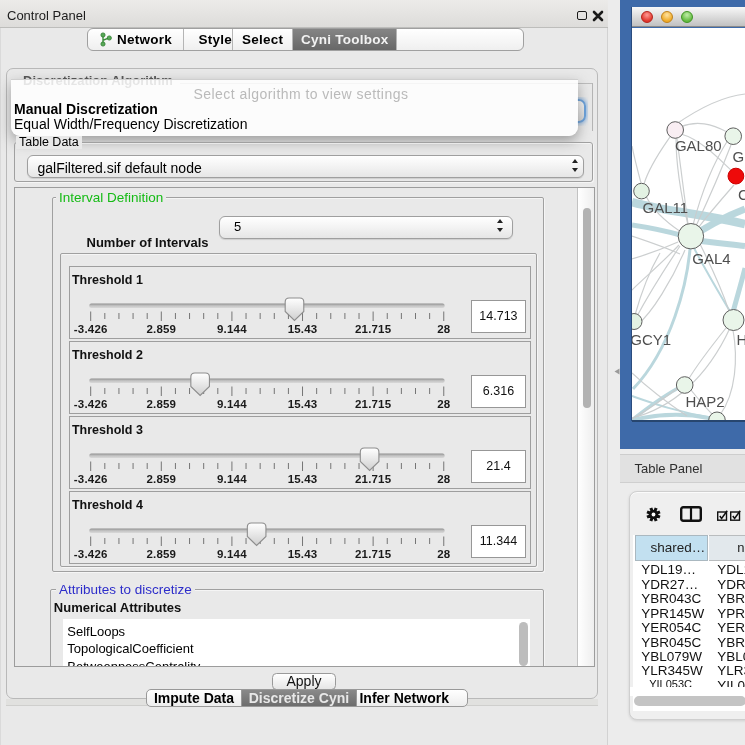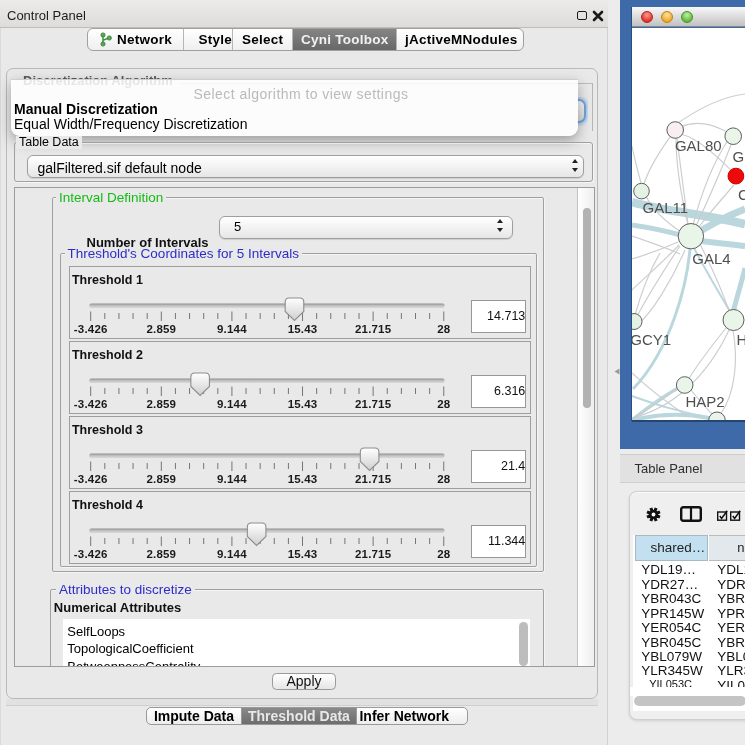--- a/index.html
+++ b/index.html
@@ -5,41 +5,40 @@
 html,body { width:745px; height:745px; background:#ececec; font-family:"Liberation Sans", sans-serif; overflow:hidden; position:relative;}
 .abs { position:absolute; }
 .grp { position:absolute; border:1px solid #a0a0a0; border-radius:3px; box-shadow:inset 0 1px 0 rgba(255,255,255,.55), 1px 1px 0 rgba(255,255,255,.55); }
 .grplbl { position:absolute; background:#e9e9e9; padding:0 3px; font-size:12.5px; line-height:13px; white-space:nowrap;}
 .combo { position:absolute; border:1px solid #9f9f9f; border-radius:6px; background:linear-gradient(#ffffff,#f4f4f4 45%,#e6e6e6); box-shadow:0 1px 1px rgba(0,0,0,.12);}
 .updown { position:absolute; width:8px; height:13px; }
 .updown:before { content:""; position:absolute; left:1px; top:0; border-left:3px solid transparent; border-right:3px solid transparent; border-bottom:4.5px solid #222; }
 .updown:after { content:""; position:absolute; left:1px; bottom:0; border-left:3px solid transparent; border-right:3px solid transparent; border-top:4.5px solid #222; }
 .trow { position:absolute; left:68.8px; width:462.7px; height:72.5px; border:1px solid #9e9e9e; background:#e9e9e9; }
 .trow .ttl { position:absolute; left:2.2px; top:5.5px; font-size:12.5px; font-weight:bold; color:#111;}
-.vbox { position:absolute; left:400.8px; top:33px; width:55.7px; height:33px; border:1px solid #979797; background:#fff; font-size:12.5px; color:#111; text-align:right; line-height:31px;}
+.vbox { position:absolute; left:400.8px; top:33px; width:55.7px; height:33px; border:1px solid #979797; background:#fff; font-size:12.5px; color:#111; text-align:center; line-height:31px;}
 </style></head><body>
 
 <div class="abs" style="left:0;top:0;width:608px;height:745px;background:#e9e9e9;border-right:1px solid #d2d2d2;border-left:1.5px solid #dadada;"></div>
 <div class="abs" style="left:0;top:0;width:608px;height:28px;background:linear-gradient(#ecebe9,#dddcda);border-bottom:1px solid #bdbdbb;"></div>
 <div class="abs" style="left:7px;top:8px;font-size:13px;color:#1c1c1c;">Control Panel</div>
 <div class="abs" style="left:577px;top:10.5px;width:10px;height:9.5px;border:1.6px solid #1a1a1a;border-radius:2px;"></div>
 <svg class="abs" style="left:592px;top:9.5px" width="12" height="12" viewBox="0 0 12 12">
     <path d="M2 2 L10 10 M10 2 L2 10" stroke="#1a1a1a" stroke-width="2.6" stroke-linecap="round"></path>
   </svg>
 <div class="abs" style="left:87.2px;top:28.1px;width:437.1px;height:22.8px;border:1px solid #a0a0a0;border-radius:6px;background:linear-gradient(#ffffff,#efefef);overflow:hidden;font-size:13.5px;font-weight:700;letter-spacing:0.25px;">
 <div style="position:absolute;left:0.0px;top:0;width:95.8px;height:100%;line-height:21px;text-align:center;border-right:1px solid #b5b5b5;"><svg width="14" height="15" viewBox="0 0 14 15" style="vertical-align:-3px;margin-right:4px;">
         <path d="M4 3.5 L4 12 M4.6 8 L9.5 6.2" stroke="#3d8f3d" stroke-width="1.4" fill="none"></path>
         <circle cx="4" cy="3" r="2.1" fill="#57a857" stroke="#2f7d2f" stroke-width="0.8"></circle>
         <circle cx="10.3" cy="6" r="2.1" fill="#57a857" stroke="#2f7d2f" stroke-width="0.8"></circle>
         <circle cx="4" cy="12" r="2.1" fill="#57a857" stroke="#2f7d2f" stroke-width="0.8"></circle>
       </svg>Network</div>
 <div style="position:absolute;left:95.8px;top:0;width:49.0px;height:100%;line-height:21px;text-align:right;border-right:1px solid #b5b5b5;">Style</div>
 <div style="position:absolute;left:144.8px;top:0;width:60.2px;height:100%;line-height:21px;text-align:center;border-right:1px solid #b5b5b5;">Select</div>
 <div style="position:absolute;left:205.0px;top:0;width:104.0px;height:100%;line-height:21px;text-align:center;border-right:1px solid #b5b5b5;background:linear-gradient(#858585,#676767);color:#f2f2f2;">Cyni Toolbox</div>
-<div style="position:absolute;left:309.0px;top:0;width:128.1px;height:100%;line-height:21px;text-align:center;">jActiveMNodules</div>
 </div>
 <div class="abs" style="left:5.6px;top:68px;width:592px;height:631px;border:1px solid #b9b9b9;border-radius:7px;background:#e9e9e9;"></div>
 <div class="abs" style="left:5.6px;top:699px;width:592px;height:7px;background:#e1e1df;border-bottom:1px solid #cfcfcd;"></div>
 <div class="abs" style="left:180px;top:83px;width:413px;height:1px;background:#bcbcbc;"></div>
 <div class="abs" style="left:592px;top:83px;width:1px;height:48px;background:#b5b5b5;"></div>
 <div class="abs" style="left:23px;top:72.8px;font-size:13px;font-weight:bold;color:#555;">Discretization Algorithm</div>
 <div class="abs" style="left:577px;top:96.5px;width:11px;height:29px;overflow:hidden;">
     <div style="position:absolute;left:-20px;top:2.5px;width:29px;height:24px;border:2.5px solid #6ba2dc;border-radius:7px;background:linear-gradient(#f8f8f8,#d8d8d8);box-shadow:0 0 4px 1px #8ab6e6;"></div>
   </div>
 <div class="abs" style="left:10.5px;top:79px;width:567.5px;height:56.5px;background:rgba(255,255,255,0.85);border-top:1px solid #cfcfcf;border-radius:0 0 9px 9px;box-shadow:0 5px 13px rgba(80,80,80,0.5);"></div>
@@ -55,21 +54,20 @@
 <div class="abs" style="left:577.3px;top:187.7px;width:17px;height:478.3px;background:linear-gradient(90deg,#ffffff,#eeeeee);border-left:1px solid #c2c2c2;"></div>
 <div class="abs" style="left:582.8px;top:208px;width:8.5px;height:200px;border-radius:4.2px;background:#b2b2b2;"></div>
 <div class="abs" style="left:14.5px;top:187.7px;width:562.8px;height:478.3px;overflow:hidden;">
 <div class="grp" style="left:37.7px;top:9.800000000000011px;width:491.8px;height:375px;border-radius:2px;"></div>
 <div class="grplbl" style="left:41.5px;top:3.3000000000000114px;font-size:13.5px;color:#15bb15;">Interval Definition</div>
 <div class="abs" style="left:72.0px;top:47px;font-size:13px;font-weight:bold;color:#111;">Number of Intervals</div>
 <div class="combo" style="left:204.5px;top:28.30000000000001px;width:294px;height:23px;"></div>
 <div class="abs" style="left:219.5px;top:31.80000000000001px;font-size:13px;color:#000;">5</div>
 <div class="updown" style="left:481.5px;top:31.80000000000001px;"></div>
 <div class="grp" style="left:45.4px;top:65.80000000000001px;width:477.1px;height:313.5px;border-radius:2px;"></div>
-<div class="grplbl" style="left:50.0px;top:59.30000000000001px;font-size:13.5px;color:#2d2dca;">Threshold's Coordinates for 5 Intervals</div>
 <div class="trow" style="left:54.3px;top:78.80000000000001px;">
 <div class="ttl">Threshold 1</div>
 <svg width="462" height="71" style="position:absolute;left:0;top:0;" viewBox="0 0 462 71">
         <rect x="19.2" y="36.5" width="355.5" height="4.5" rx="2.2" fill="url(#tg266.5)"></rect>
         <defs>
           <linearGradient id="tg266.5" x1="0" y1="0" x2="0" y2="1">
             <stop offset="0" stop-color="#8f8f8f"></stop>
             <stop offset="0.5" stop-color="#c3c3c3"></stop>
             <stop offset="1" stop-color="#d9d9d9"></stop>
           </linearGradient>
@@ -170,23 +168,23 @@
 <div class="grp" style="left:35.3px;top:401.8px;width:494.7px;height:90px;border-radius:2px;"></div>
 <div class="grplbl" style="left:41.5px;top:395.3px;font-size:13.5px;color:#2d2dca;">Attributes to discretize</div>
 <div class="abs" style="left:39.3px;top:412.8px;font-size:13px;font-weight:bold;color:#111;">Numerical Attributes</div>
 <div class="abs" style="left:48.8px;top:431.3px;width:467.2px;height:60px;background:#fff;"></div>
 <div class="abs" style="left:52.8px;top:436.3px;font-size:13px;color:#000;">SelfLoops</div>
 <div class="abs" style="left:52.8px;top:453.8px;font-size:13px;color:#000;">TopologicalCoefficient</div>
 <div class="abs" style="left:52.8px;top:471.3px;font-size:13px;color:#000;">BetweennessCentrality</div>
 <div class="abs" style="left:504.0px;top:434.3px;width:9.5px;height:44.5px;border-radius:4.5px;background:#bdbdbd;"></div>
 </div>
 <div class="abs" style="left:271.6px;top:673px;width:64.8px;height:17px;border:1px solid #9a9a9a;border-radius:4.5px;background:linear-gradient(#ffffff,#e6e6e6);text-align:center;font-size:14px;font-weight:500;line-height:15px;color:#111;">Apply</div>
-<div class="abs" style="left:145.5px;top:707px;width:322px;height:17.5px;border:1px solid #999;border-radius:5px;background:linear-gradient(#ffffff,#ededed);overflow:hidden;font-size:14px;font-weight:600;">
+<div class="abs" style="left:145.5px;top:689px;width:322px;height:17.5px;border:1px solid #999;border-radius:5px;background:linear-gradient(#ffffff,#ededed);overflow:hidden;font-size:14px;font-weight:600;">
 <div style="position:absolute;left:0.8px;top:0;width:94.4px;height:100%;line-height:16px;text-align:center;border-right:1px solid #999;">Impute Data</div>
-<div style="position:absolute;left:95.2px;top:0;width:115.5px;height:100%;line-height:16px;text-align:center;border-right:1px solid #999;background:linear-gradient(#8a8a8a,#6d6d6d);color:#e8e8e8;">Threshold Data</div>
+<div style="position:absolute;left:95.2px;top:0;width:115.5px;height:100%;line-height:16px;text-align:center;border-right:1px solid #999;background:linear-gradient(#8a8a8a,#6d6d6d);color:#e8e8e8;">Discretize Cyni</div>
 <div style="position:absolute;left:210.7px;top:0;width:94px;height:100%;line-height:16px;text-align:center;">Infer Network</div>
 </div>
 <svg class="abs" style="left:613px;top:367px" width="8" height="9" viewBox="0 0 8 9">
     <path d="M1.5 4.5 L6.5 1.5 L6.5 7.5 Z" fill="#9a9a9a"></path>
   </svg>
 <div class="abs" style="left:620px;top:0;width:125px;height:449px;background:#3e6aa9;"></div>
 <div class="abs" style="left:630.5px;top:6.5px;width:1.5px;height:414px;background:#2b4c7e;"></div>
 <div class="abs" style="left:632px;top:6.5px;width:113px;height:20.5px;background:linear-gradient(#f8f8f8,#c1c1c1);border-bottom:1px solid #8a8a8a;"></div>
 <div class="abs" style="left:641.2px;top:10.9px;width:12px;height:12px;border-radius:50%;background:radial-gradient(circle at 50% 30%,#ff9a94,#e0352b 70%);border:1px solid #b5221a;"></div>
 <div class="abs" style="left:661.1px;top:10.9px;width:12px;height:12px;border-radius:50%;background:radial-gradient(circle at 50% 30%,#ffe2a0,#efaa26 70%);border:1px solid #c08119;"></div>

